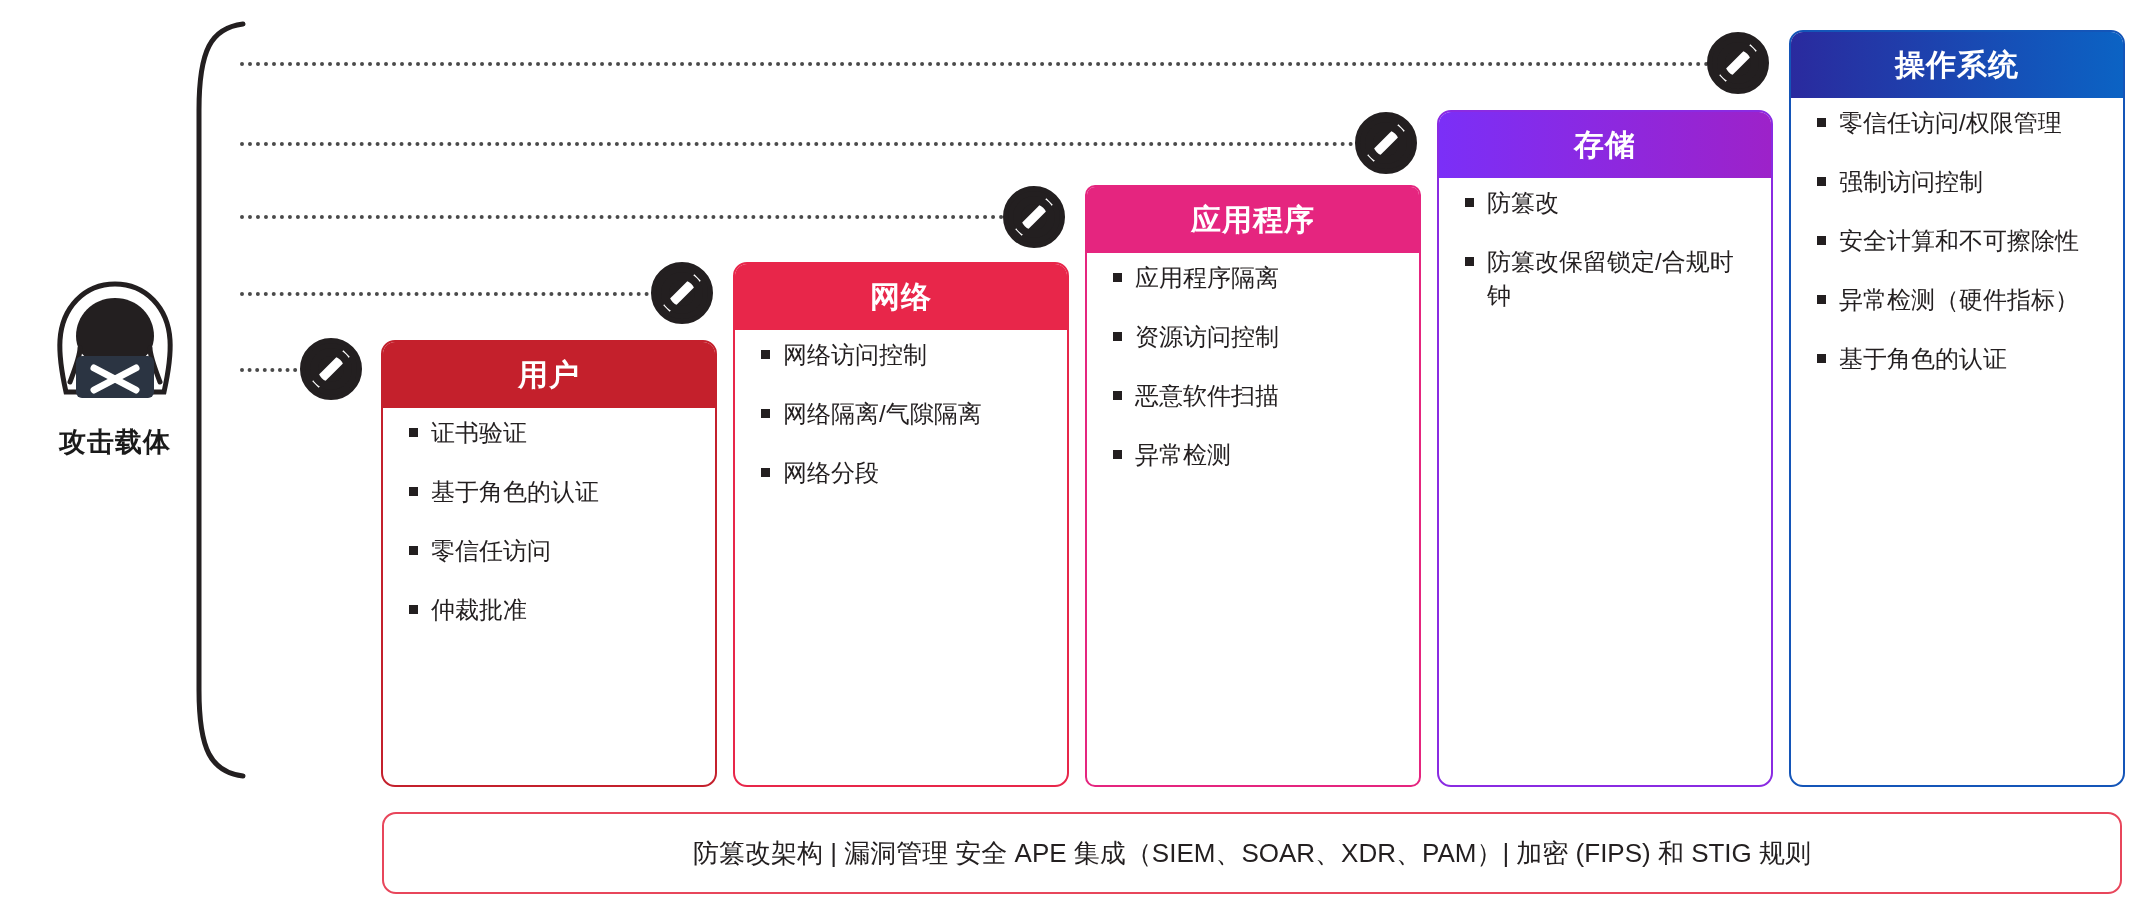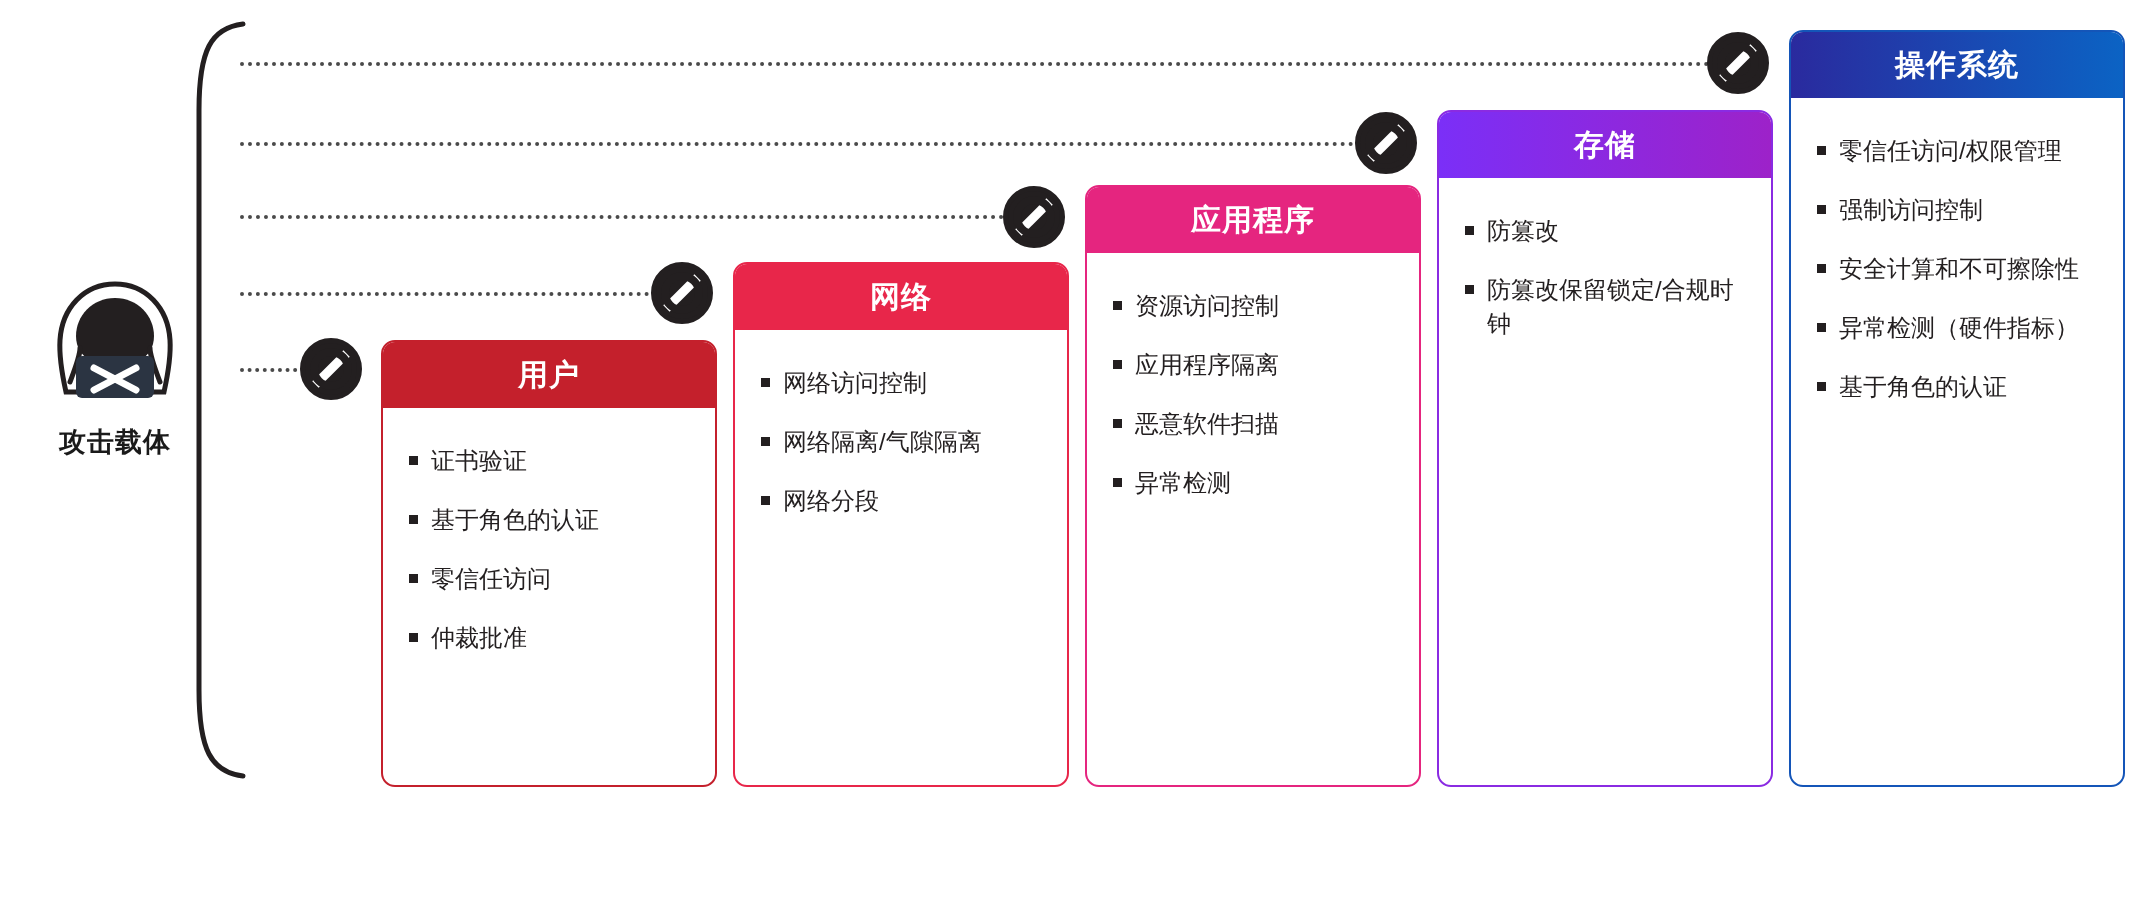--- a/index.html
+++ b/index.html
@@ -107,21 +107,21 @@
     align-items: center;
     justify-content: center;
     color: #ffffff;
     font-size: 30px;
     font-weight: bold;
     letter-spacing: 1px;
   }
   .card ul {
     list-style: none;
     margin: 0;
-    padding: 36px 20px 10px 22px;
+    padding: 8px 20px 10px 22px;
   }
   .card li {
     position: relative;
     padding-left: 26px;
     margin-bottom: 25px;
     font-size: 24px;
     color: #231f20;
     line-height: 1.42;
   }
   .card li::before {
@@ -210,25 +210,25 @@
 
   <div class="card" style="left:733px; top:262px; width:336px; height:525px; border-color:#e8264a;">
     <div class="card-head" style="background:#e8264a;">网络</div>
     <ul>
       <li>网络访问控制</li>
       <li>网络隔离/气隙隔离</li>
       <li>网络分段</li>
     </ul>
   </div>
 
-  <div class="card" style="left:1085px; top:185px; width:336px; height:602px; border-color:#e5257f;">
+  <div class="card" style="left:1085px; top:185px; width:336px; height:602px; border-color:#e5257f;border-radius:10px;">
     <div class="card-head" style="background:#e5257f;">应用程序</div>
     <ul>
+      <li>应用程序隔离</li>
       <li>资源访问控制</li>
-      <li>应用程序隔离</li>
       <li>恶意软件扫描</li>
       <li>异常检测</li>
     </ul>
   </div>
 
   <div class="card" style="left:1437px; top:110px; width:336px; height:677px; border-color:#8a2be2;">
     <div class="card-head" style="background:linear-gradient(90deg,#7b2ff7,#9d22c9);">存储</div>
     <ul>
       <li>防篡改</li>
       <li>防篡改保留锁定/合规时钟</li>
@@ -239,14 +239,17 @@
     <div class="card-head" style="background:linear-gradient(90deg,#2a2a9e,#0b63c4);">操作系统</div>
     <ul>
       <li>零信任访问/权限管理</li>
       <li>强制访问控制</li>
       <li>安全计算和不可擦除性</li>
       <li>异常检测（硬件指标）</li>
       <li>基于角色的认证</li>
     </ul>
   </div>
 
+  <div id="footer">
+    <span class="txt">防篡改架构 | 漏洞管理 安全 APE 集成（SIEM、SOAR、XDR、PAM）| 加密 (FIPS) 和 STIG 规则</span>
+  </div>
 
 </div>
 
 </body></html>

